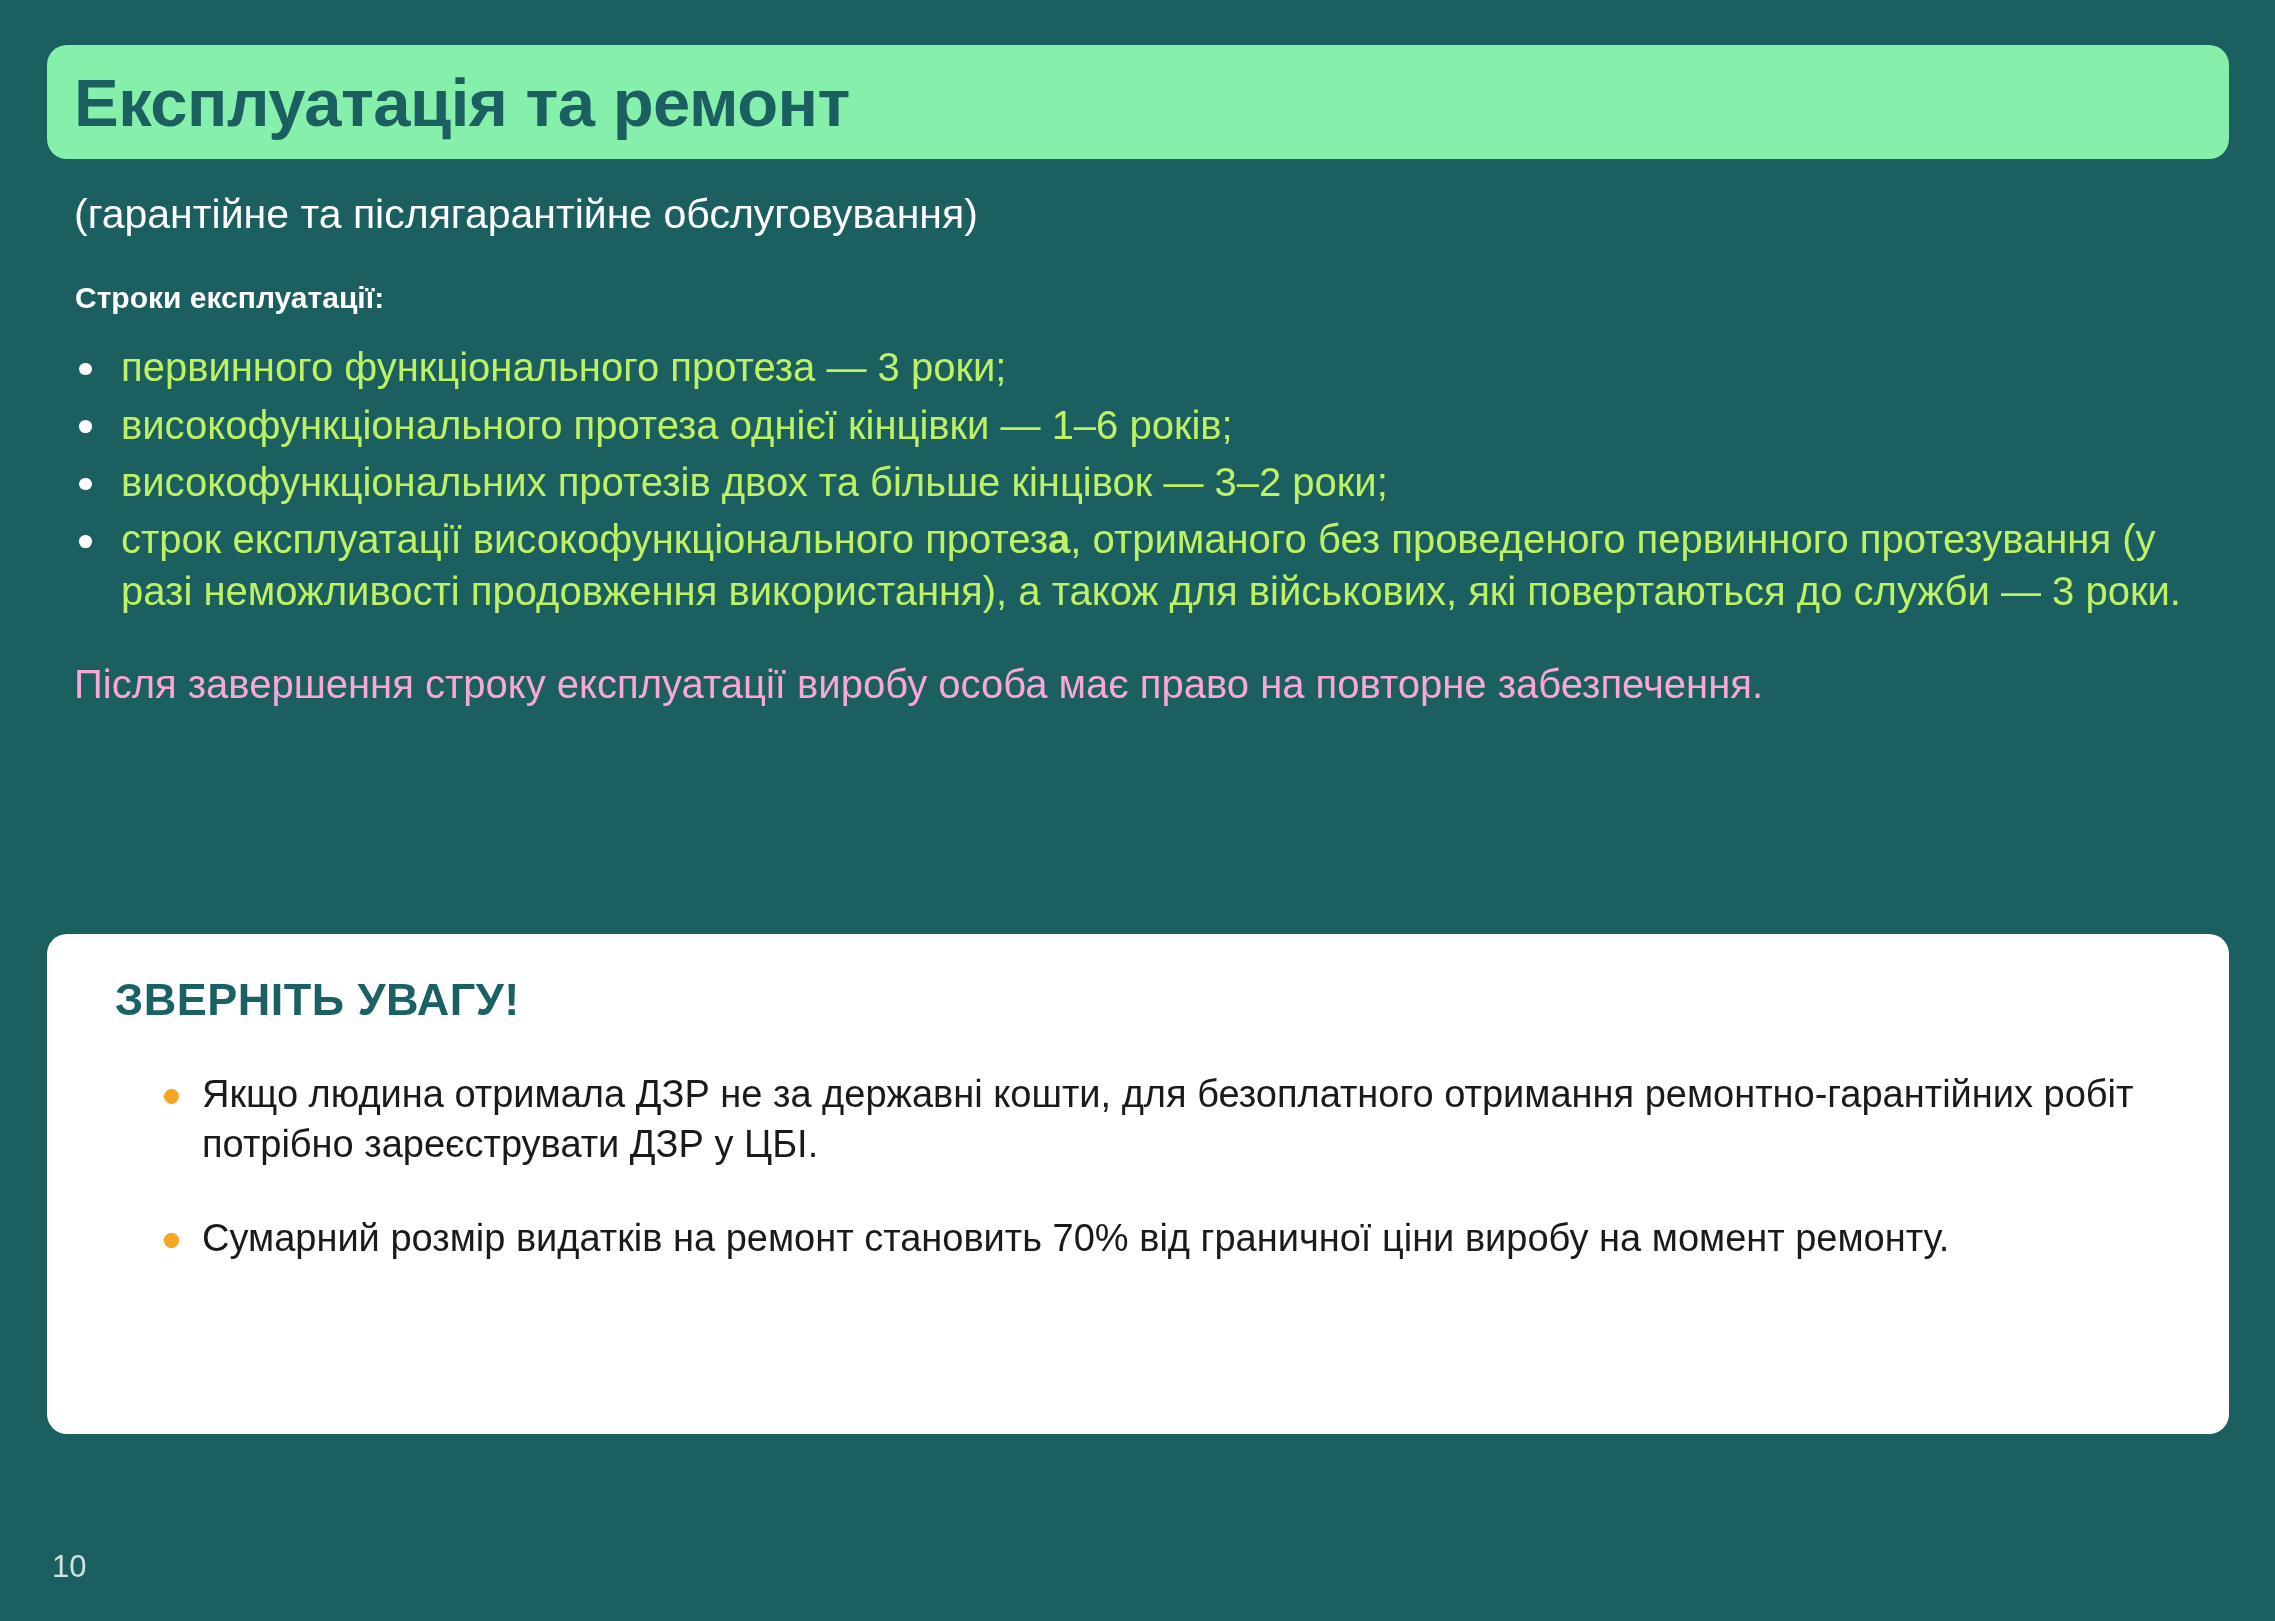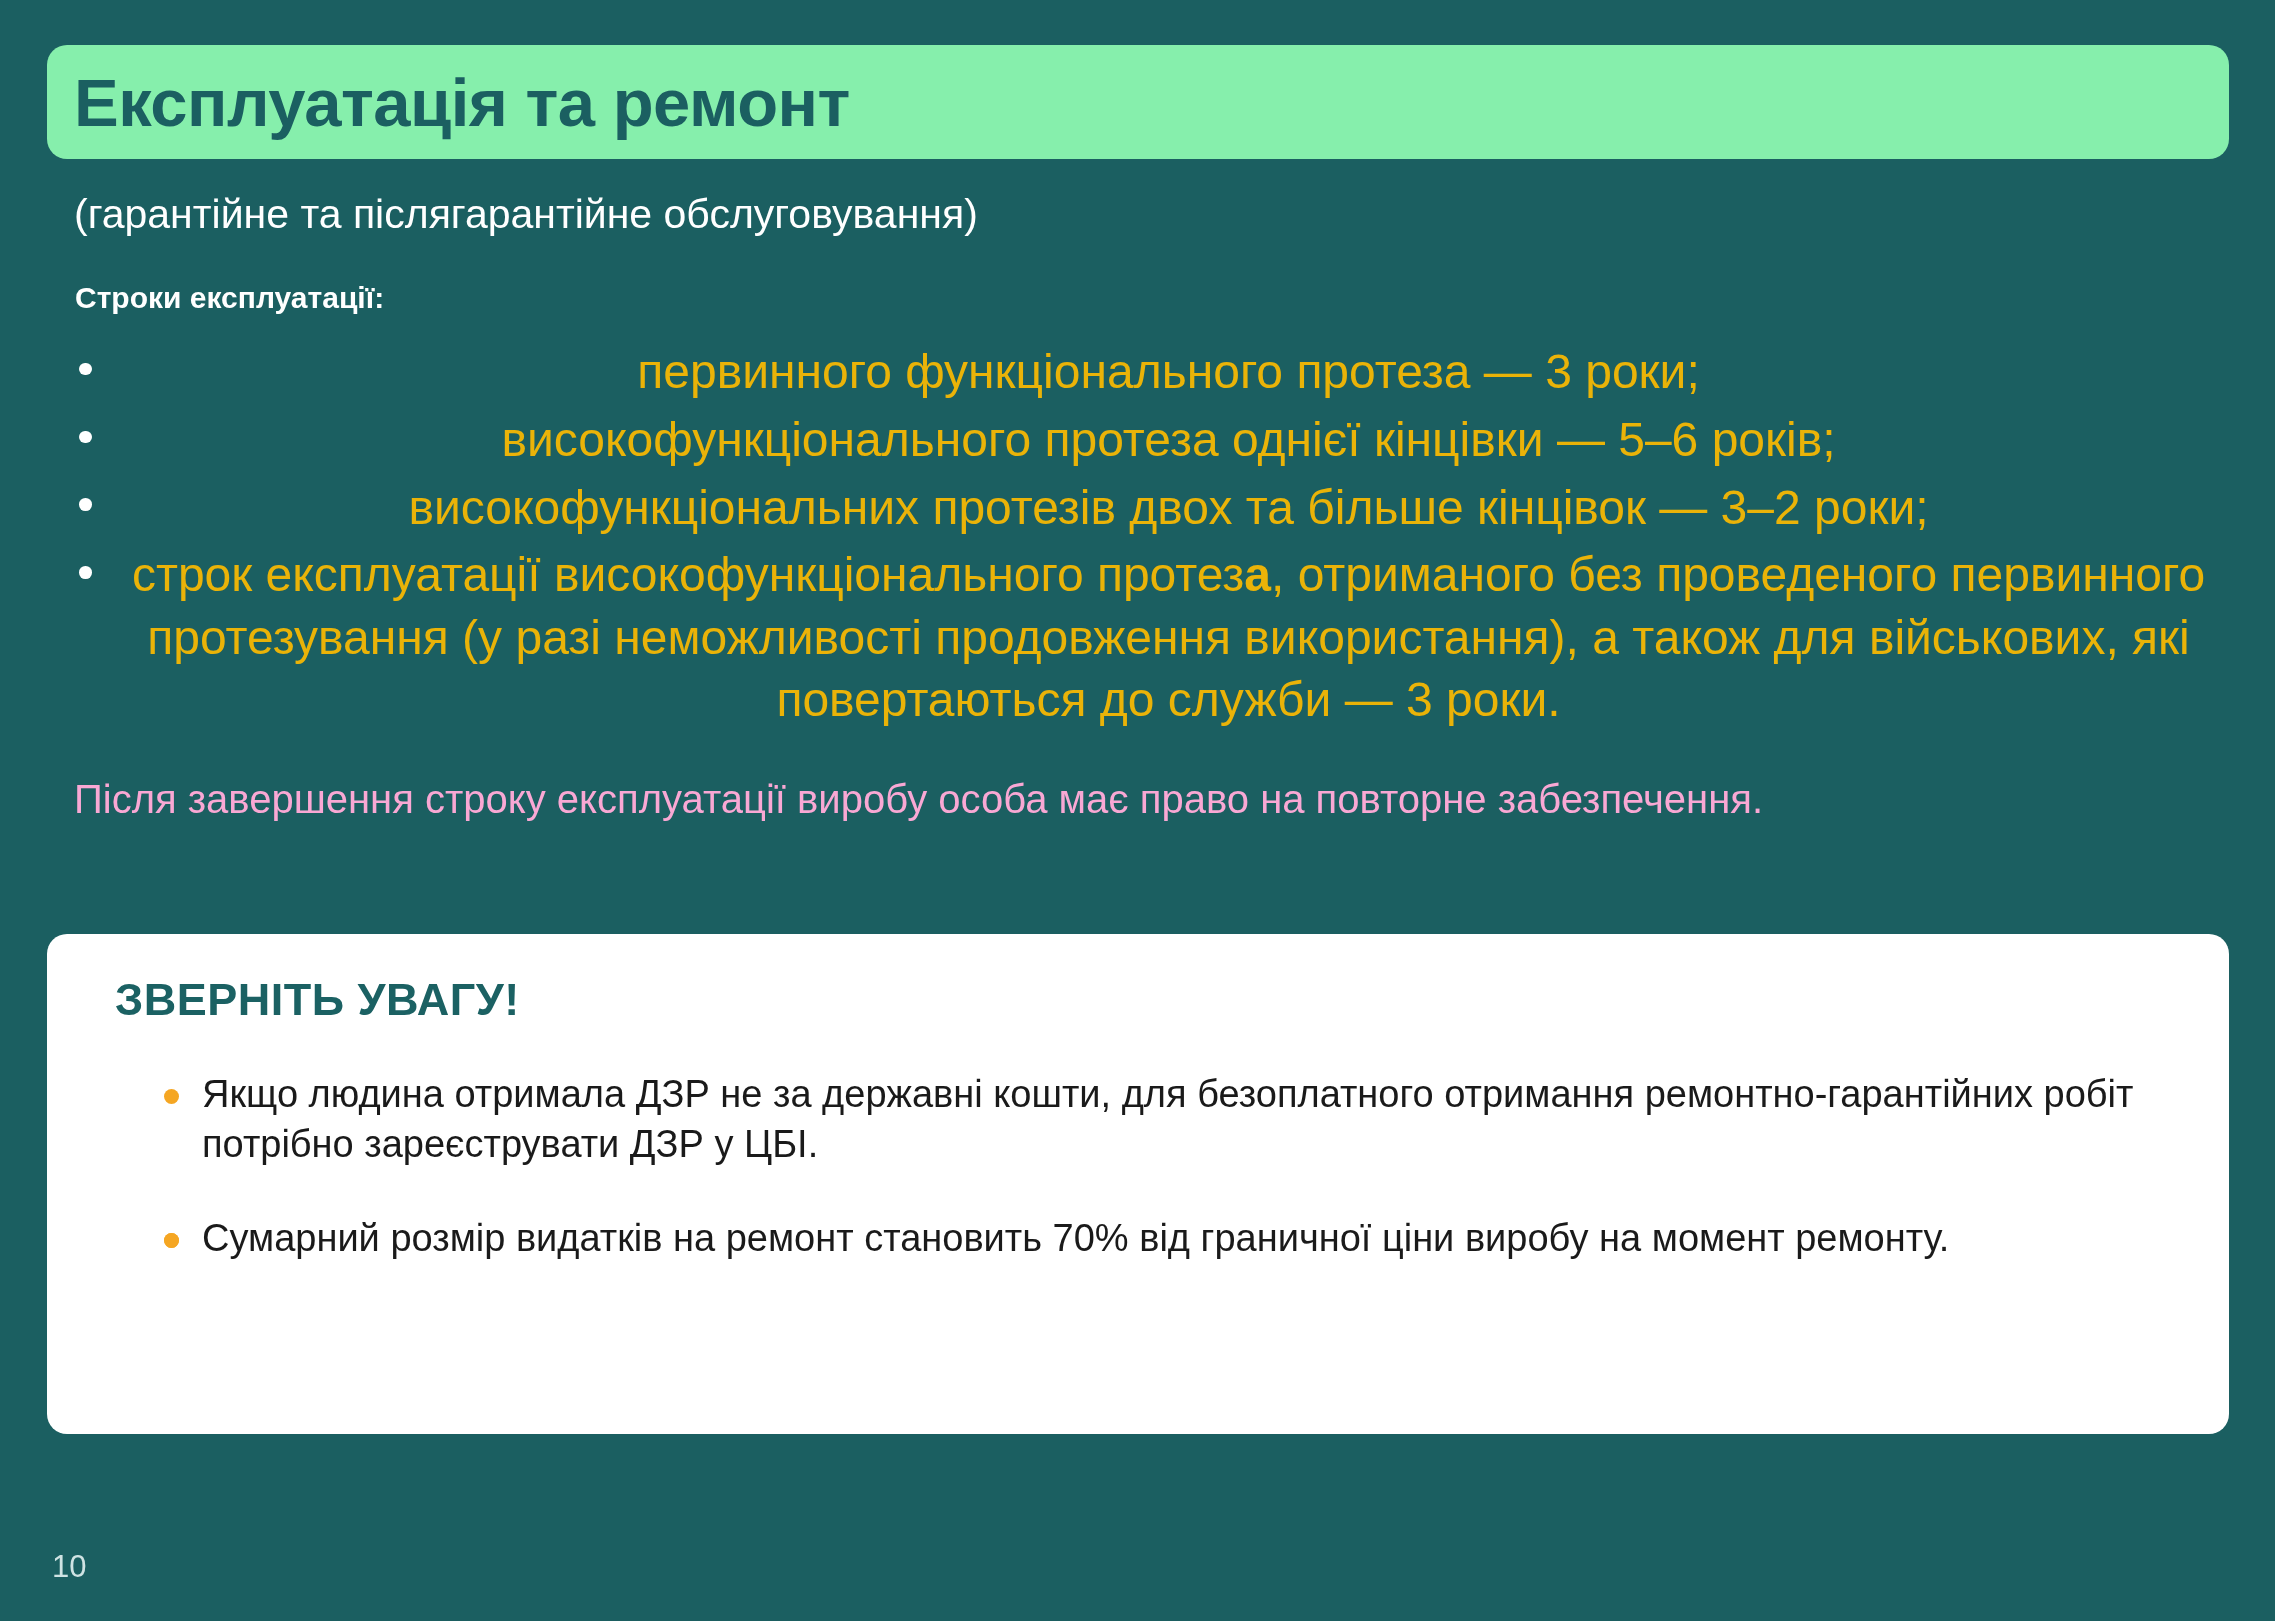--- a/index.html
+++ b/index.html
@@ -72,27 +72,26 @@
   }
 
   
   ul.teal-list {
     list-style: none;
     margin: 0;
     padding: 0;
   }
   ul.teal-list > li {
     position: relative;
-    color: #eab308;
-    font-size: 48px;
+    color: #bef264;
+    font-size: 40px;
     font-weight: 400;
     line-height: 1.30;
     padding-left: 47px;
     margin-bottom: 14.4px;
-    text-align: center;
   }
   ul.teal-list > li .dot {
     position: absolute;
     left: 5.4px;
     top: 21.6px;
     width: 12.6px;
     height: 12.6px;
     border-radius: 50%;
     background: #ffffff;
   }
@@ -181,21 +180,21 @@
 
     <h2 class="section-heading">Строки експлуатації:</h2>
 
     <ul class="teal-list">
       <li class="tight">
         <span class="dot"></span>
         <span>первинного функціонального протеза — 3 роки;</span>
       </li>
       <li class="tight">
         <span class="dot"></span>
-        <span>високофункціонального протеза однієї кінцівки — 5–6 років;</span>
+        <span>високофункціонального протеза однієї кінцівки — 1–6 років;</span>
       </li>
       <li class="tight">
         <span class="dot"></span>
         <span>високофункціональних протезів двох та більше кінцівок — 3–2 роки;</span>
       </li>
       <li>
         <span class="dot"></span>
         <span>строк експлуатації високофункціонального протез</span><span class="bold-a">а</span><span>, отриманого без проведеного первинного протезування (у разі неможливості продовження використання), а також для військових, які повертаються до служби — 3 роки.</span>
       </li>
     </ul>

